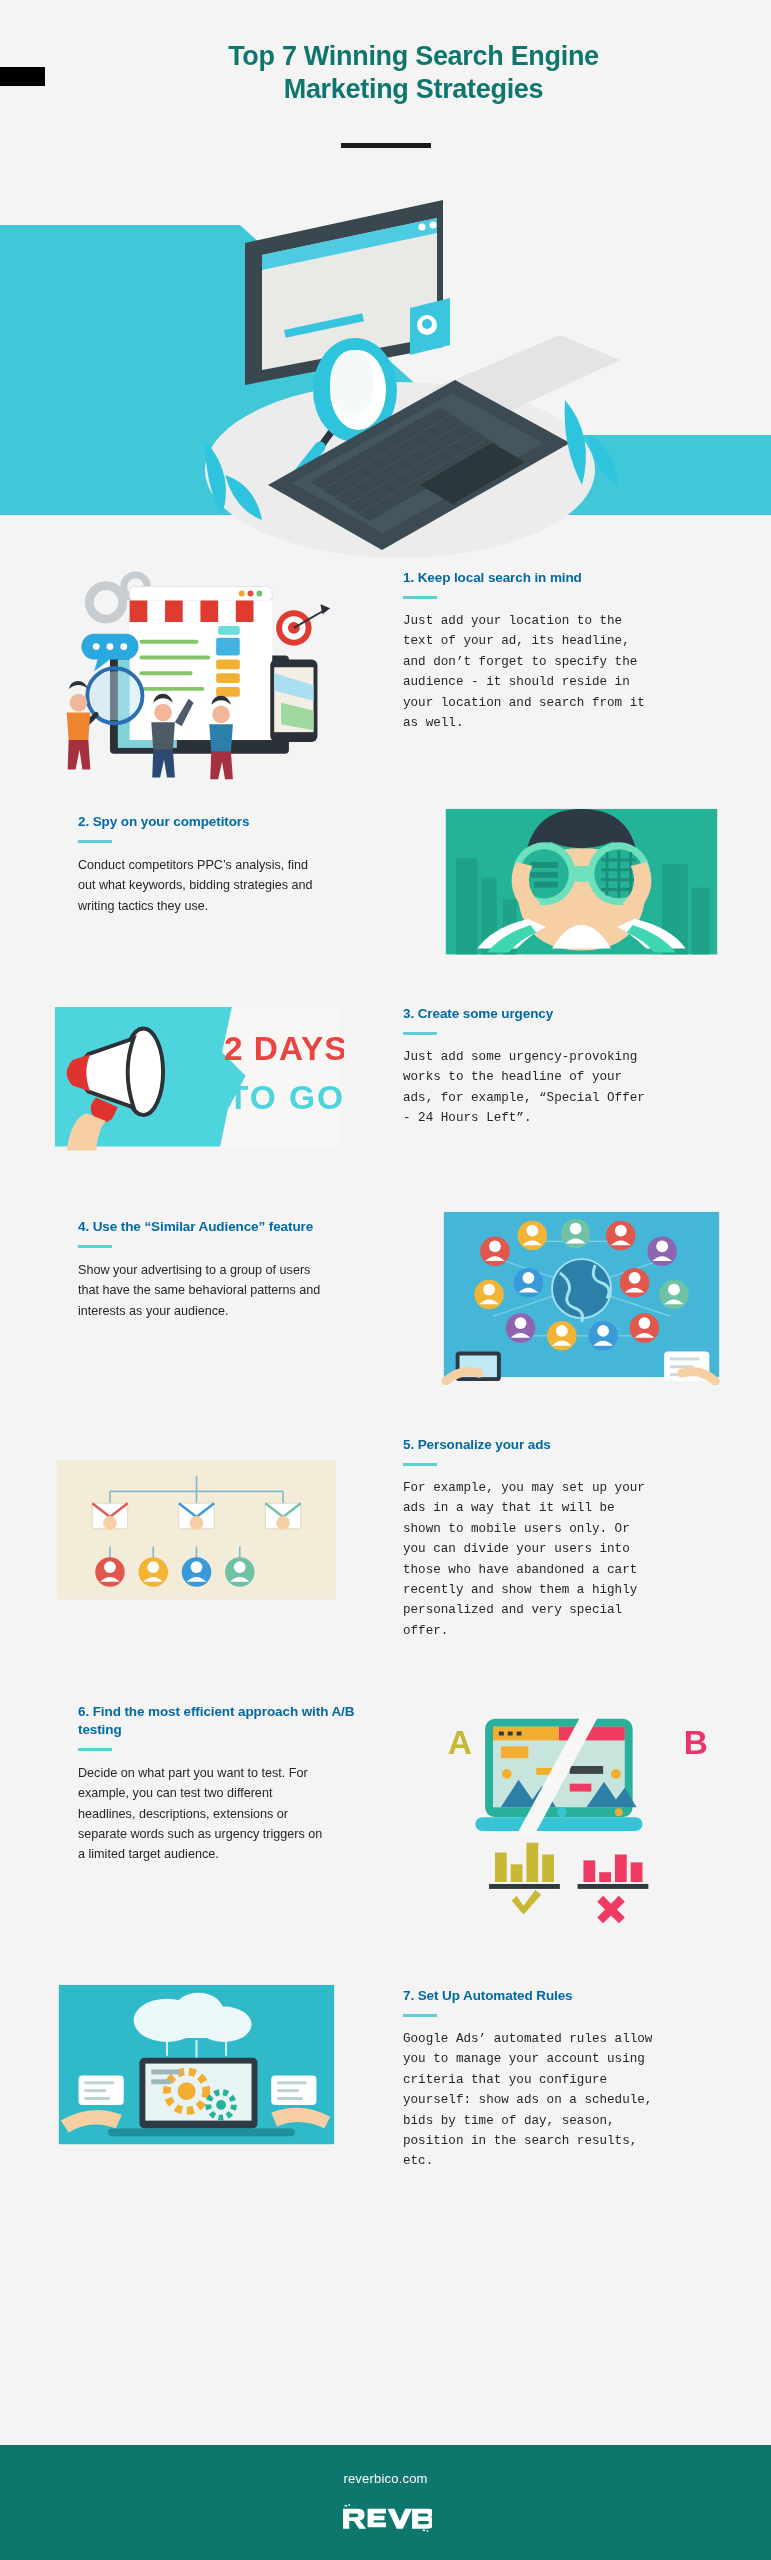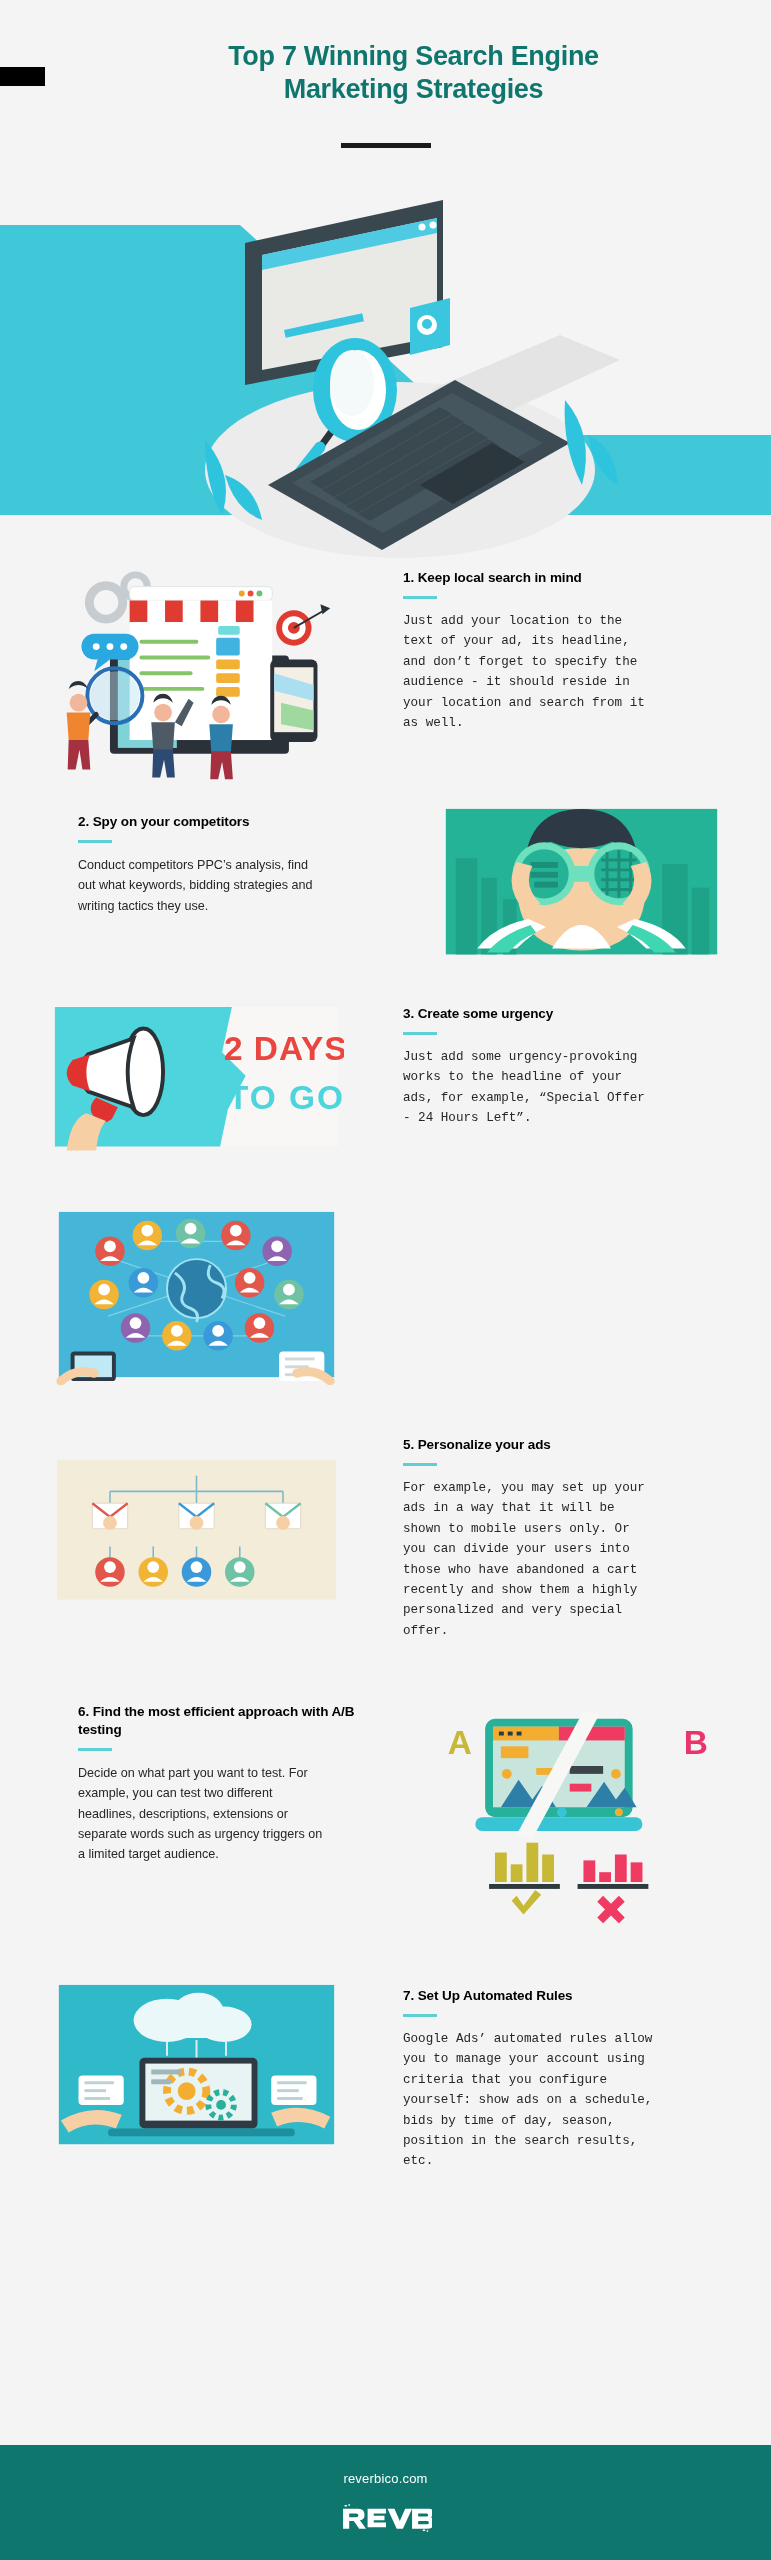--- a/index.html
+++ b/index.html
@@ -24,21 +24,21 @@
   
   .sections { position:relative; width:771px; padding:0 0 0 0; }
   .row { position:relative; width:771px; display:flex; align-items:flex-start; }
   .row .cell { width:385px; position:relative; }
   .cell.art { display:flex; align-items:flex-start; justify-content:center;padding-left:8px; }
   .cell.txt { padding-top:4px; }
   .row.left-text .cell.txt { padding-left:78px; padding-right:22px; }
   .row.right-text .cell.txt { padding-left:18px; padding-right:60px; }
   .art-box { width:295px; height:auto; }
   .heading {
-    font-size:13.5px; font-weight:bold; line-height:1.33; color:#000000; letter-spacing:-0.1px;
+    font-size:13.5px; font-weight:bold; line-height:1.33; color:#0369a1; letter-spacing:-0.1px;
   }
   .rule { width:34px; height:3px; background:#5ecfd4; margin:9px 0 12px 0; }
   .body {
     font-size:12.6px; line-height:1.62; color:#262626; max-width:250px;
   }
   .row.right-text .body { max-width:252px;font-family:Liberation Mono, monospace; }
   
   .footer {
     position:absolute; left:0; bottom:0; width:771px; height:115px;
     background:#0f766e; display:flex; flex-direction:column;
@@ -254,20 +254,25 @@
       </svg>
     </div>
     <div class="cell txt" style="padding-top:10px;">
       <div class="heading">3. Create some urgency</div>
       <div class="rule"></div>
       <div class="body">Just add some urgency-provoking works to the headline of your ads, for example, “Special Offer - 24 Hours Left”.</div>
     </div>
   </div>
 
   <div class="row left-text" style="height:230px;">
+    <div class="cell txt" style="padding-top:18px;">
+      <div class="heading">4. Use the “Similar Audience” feature</div>
+      <div class="rule"></div>
+      <div class="body">Show your advertising to a group of users that have the same behavioral patterns and interests as your audience.</div>
+    </div>
     <div class="cell art" style="padding-top:8px;">
       <svg class="art-box" viewBox="0 0 300 180" xmlns="http://www.w3.org/2000/svg">
         <rect width="300" height="180" fill="#f4f4f4"></rect>
         <rect x="10" y="4" width="280" height="168" fill="#45b6d8"></rect>
         <g stroke="#8ed8ea" stroke-width="1.2" fill="none" opacity="0.8">
           <line x1="60" y1="50" x2="150" y2="80"></line>
             <line x1="150" y1="80" x2="240" y2="50"></line>
           <line x1="60" y1="110" x2="150" y2="80"></line>
             <line x1="150" y1="80" x2="240" y2="110"></line>
           <line x1="100" y1="34" x2="200" y2="34"></line>

